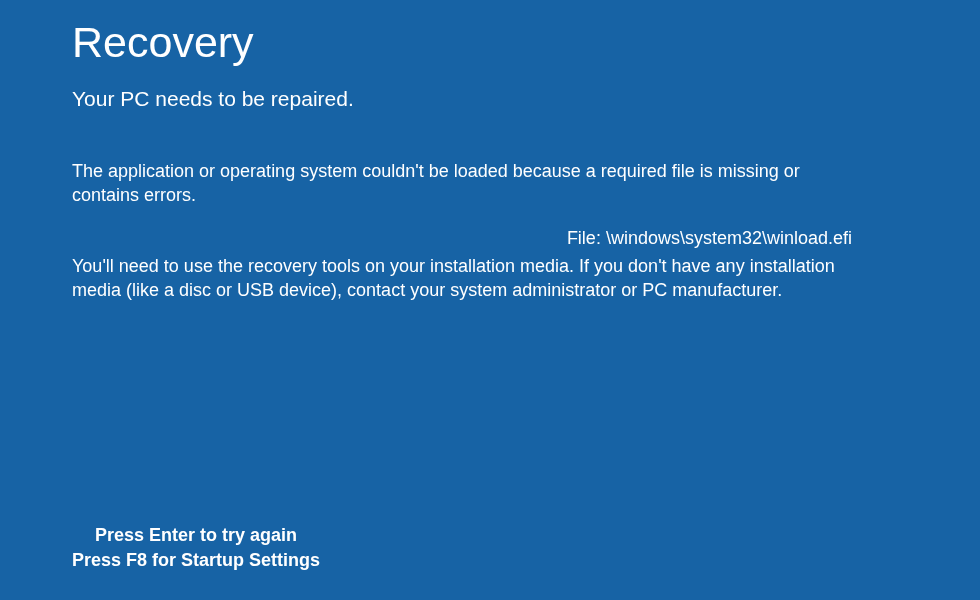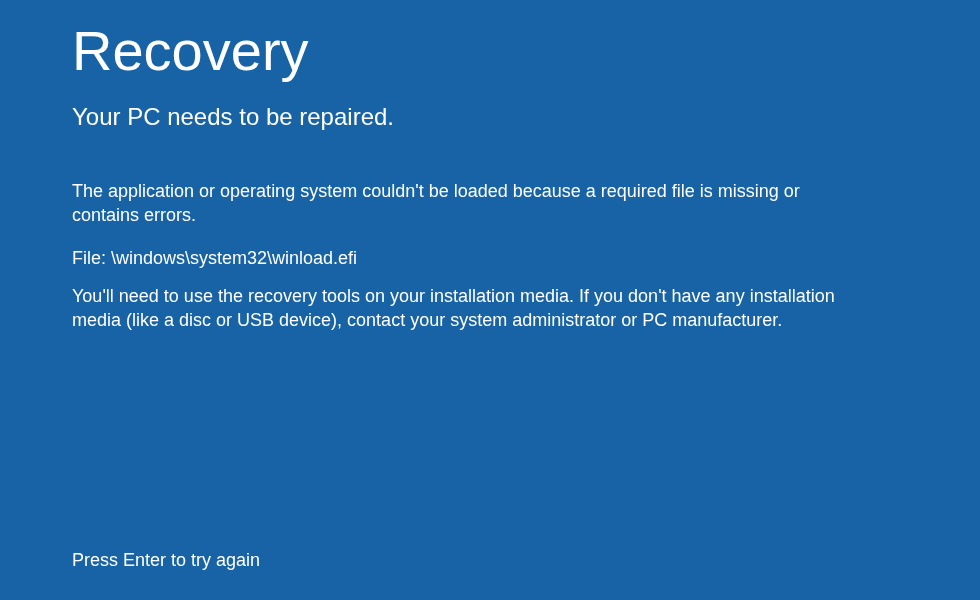--- a/index.html
+++ b/index.html
@@ -14,48 +14,49 @@
     }
     body {
       background-color: #1763a5;
       color: #ffffff;
       font-family: "Segoe UI Light", "Segoe UI", Arial, sans-serif;
       font-weight: 300;
       padding: 18px 72px 30px 72px;
       position: relative;
     }
     .title {
-      font-size: 56px;
+      font-size: 43px;
       font-weight: 300;
       letter-spacing: 0px;
       margin-bottom: 20px;
     }
     .subtitle {
-      font-size: 24px;
+      font-size: 21px;
       font-weight: 300;
       margin-bottom: 48px;
     }
     .body-text {
       font-size: 18px;
       font-weight: 400;
       line-height: 1.35;
       max-width: 780px;
     }
     .body-text p {
       margin-bottom: 18px;
     }
     .body-text p.tight {
-      margin-bottom: 14px;
+      margin-bottom: 4px;
+      text-align: right;
     }
     .instructions {
       position: absolute;
       bottom: 28px;
       left: 72px;
       font-size: 18px;
-      font-weight: 400;
+      font-weight: 700;
       line-height: 1.35;
       text-align: center;
     }
     .instructions div {
       margin-bottom: 0px;
     }
   </style>
 </head>
 <body>
 
@@ -64,13 +65,14 @@
 <div class="subtitle">Your PC needs to be repaired.</div>
 
 <div class="body-text">
   <p>The application or operating system couldn't be loaded because a required file is missing or contains errors.</p>
   <p class="tight">File: \windows\system32\winload.efi</p>
   <p>You'll need to use the recovery tools on your installation media. If you don't have any installation media (like a disc or USB device), contact your system administrator or PC manufacturer.</p>
 </div>
 
 <div class="instructions">
   <div>Press Enter to try again</div>
+  <div>Press F8 for Startup Settings</div>
 </div>
 
 </body></html>

